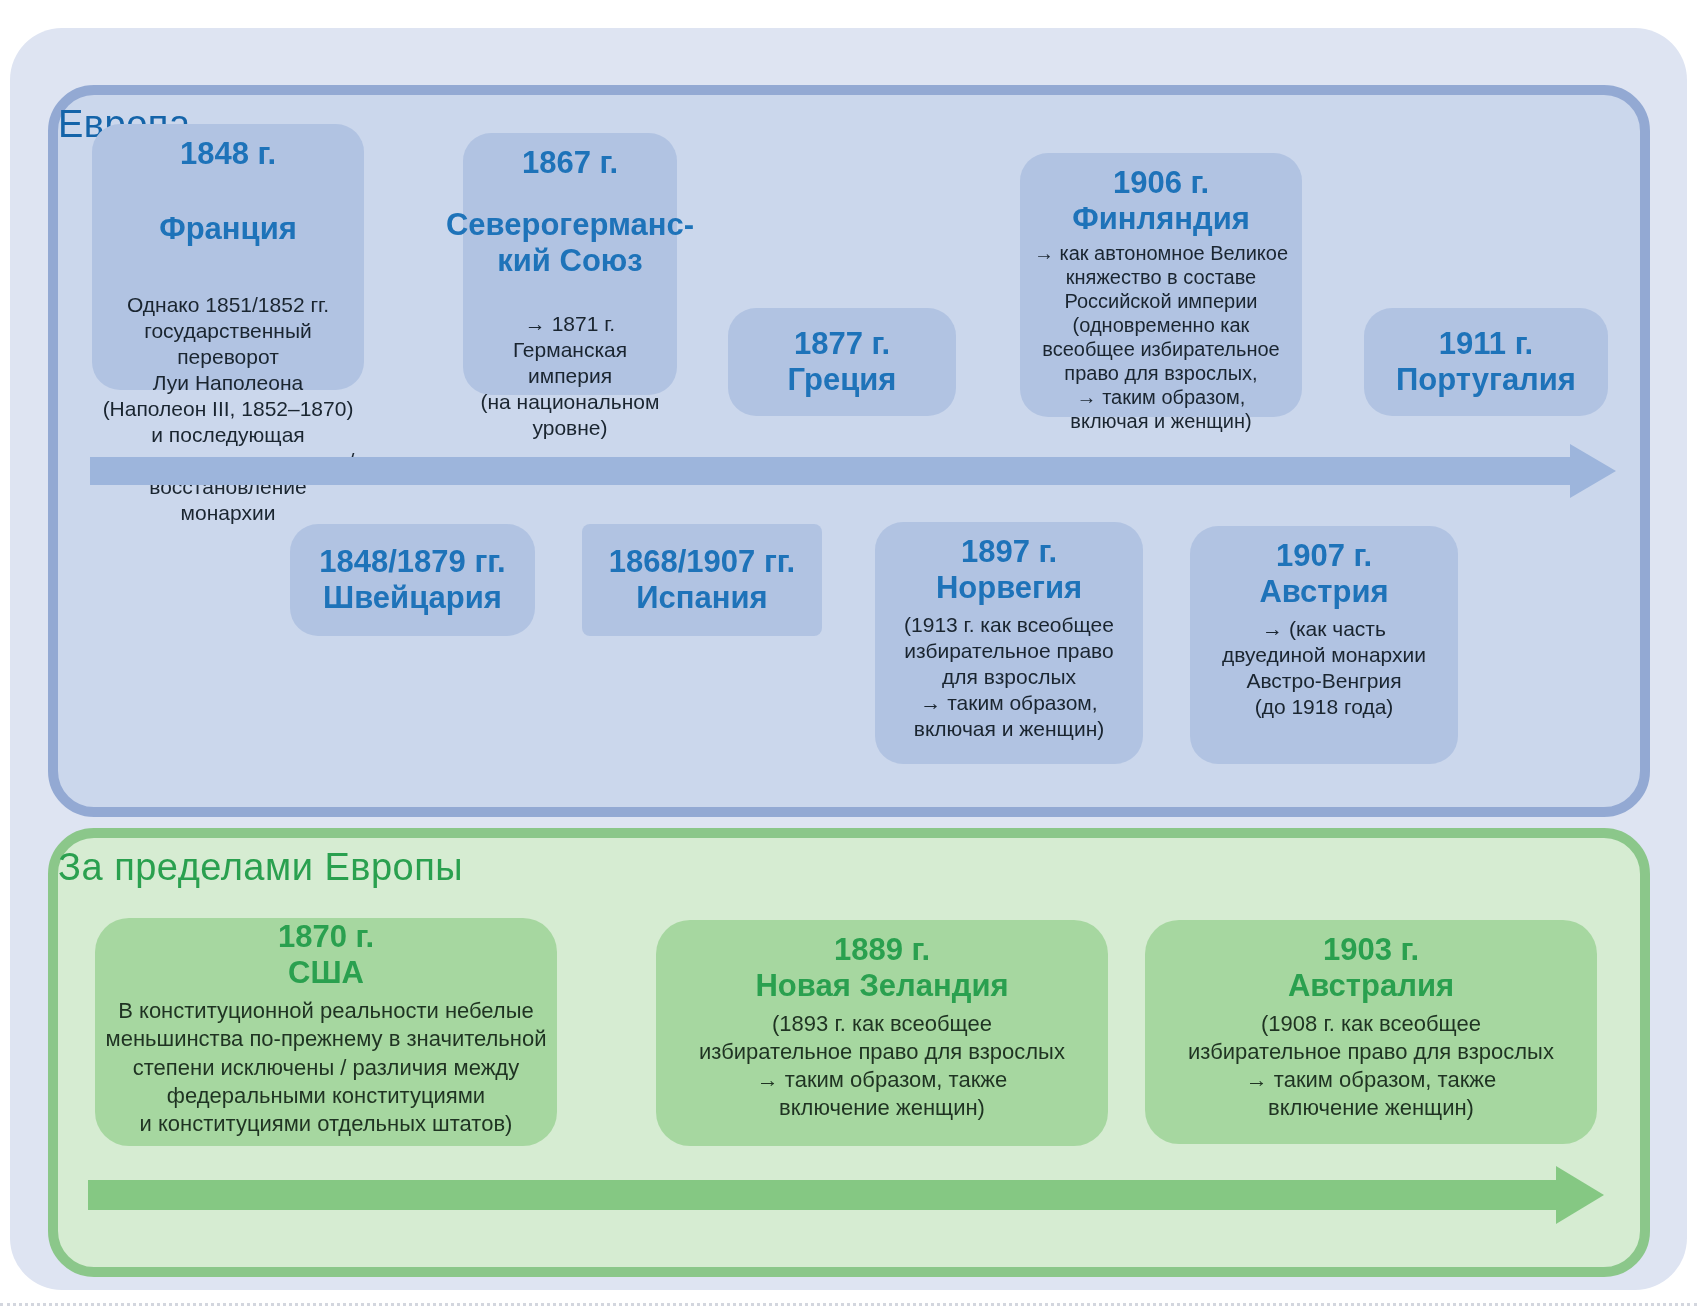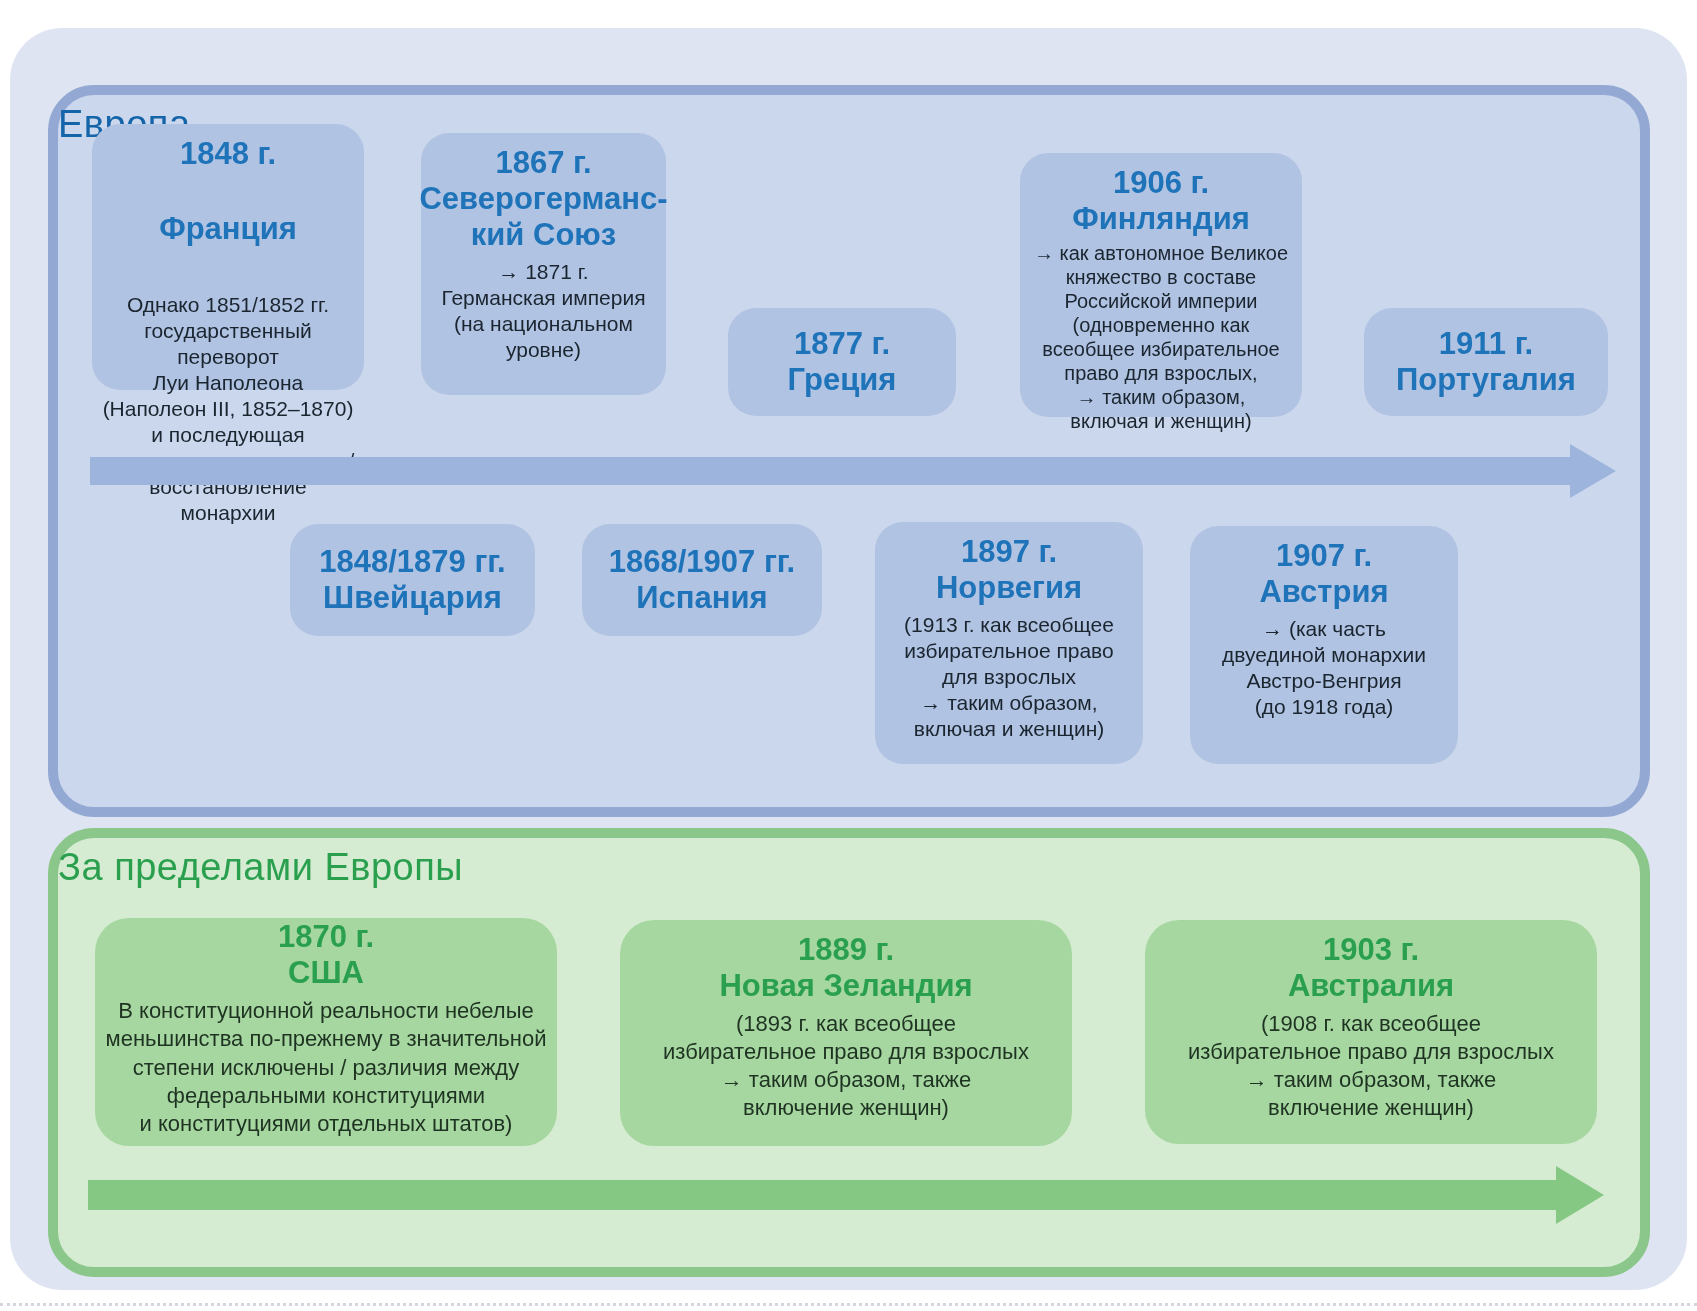--- a/index.html
+++ b/index.html
@@ -28,30 +28,30 @@
   .blue .year,.blue .country{color:var(--europe_year,#1e73b9);}
   .green .year,.green .country{color:var(--outside_title,#2aa04f);}
   .note{font-size:21px;line-height:1.24;margin-top:6px;white-space:pre-line;
         color:var(--body_text,#1a2530);}
   .green .note{font-size:22px;line-height:1.28;color:var(--outside_body_text,#1f3322);}
   .note:empty{display:none;}
   .note.dense{font-size:20px;line-height:1.2;margin-top:4px;}
 
   
   .b-france{left:92px;top:124px;width:272px;height:266px;gap:39px;}
-  .b-ngc{left:421px;top:133px;width:245px;height:262px;}
+  .b-ngc{left:463px;top:133px;width:214px;height:262px;gap:26px;}
   .b-greece{left:728px;top:308px;width:228px;height:108px;}
   .b-finland{left:1020px;top:153px;width:282px;height:264px;}
   .b-portugal{left:1364px;top:308px;width:244px;height:108px;}
   .b-swiss{left:290px;top:524px;width:245px;height:112px;}
-  .b-spain{left:582px;top:524px;width:240px;height:112px;}
+  .b-spain{left:582px;top:524px;width:240px;height:112px;border-radius:8px;}
   .b-norway{left:875px;top:522px;width:268px;height:242px;}
   .b-austria{left:1190px;top:526px;width:268px;height:238px;}
   .b-usa{left:95px;top:918px;width:462px;height:228px;justify-content:flex-end;}
-  .b-nz{left:620px;top:920px;width:452px;height:226px;}
+  .b-nz{left:656px;top:920px;width:452px;height:226px;}
   .b-aus{left:1145px;top:920px;width:452px;height:224px;}
 
   
   .arrow{position:absolute;}
   .arrow-blue{left:90px;top:444px;width:1526px;height:54px;}
   .arrow-blue .shaft{position:absolute;left:0;top:13px;width:1480px;height:28px;
     background:var(--europe_arrow,#9db5dc);}
   .arrow-blue .head{position:absolute;left:1480px;top:0;width:0;height:0;
     border-left:46px solid var(--europe_arrow,#9db5dc);
     border-top:27px solid transparent;border-bottom:27px solid transparent;}

